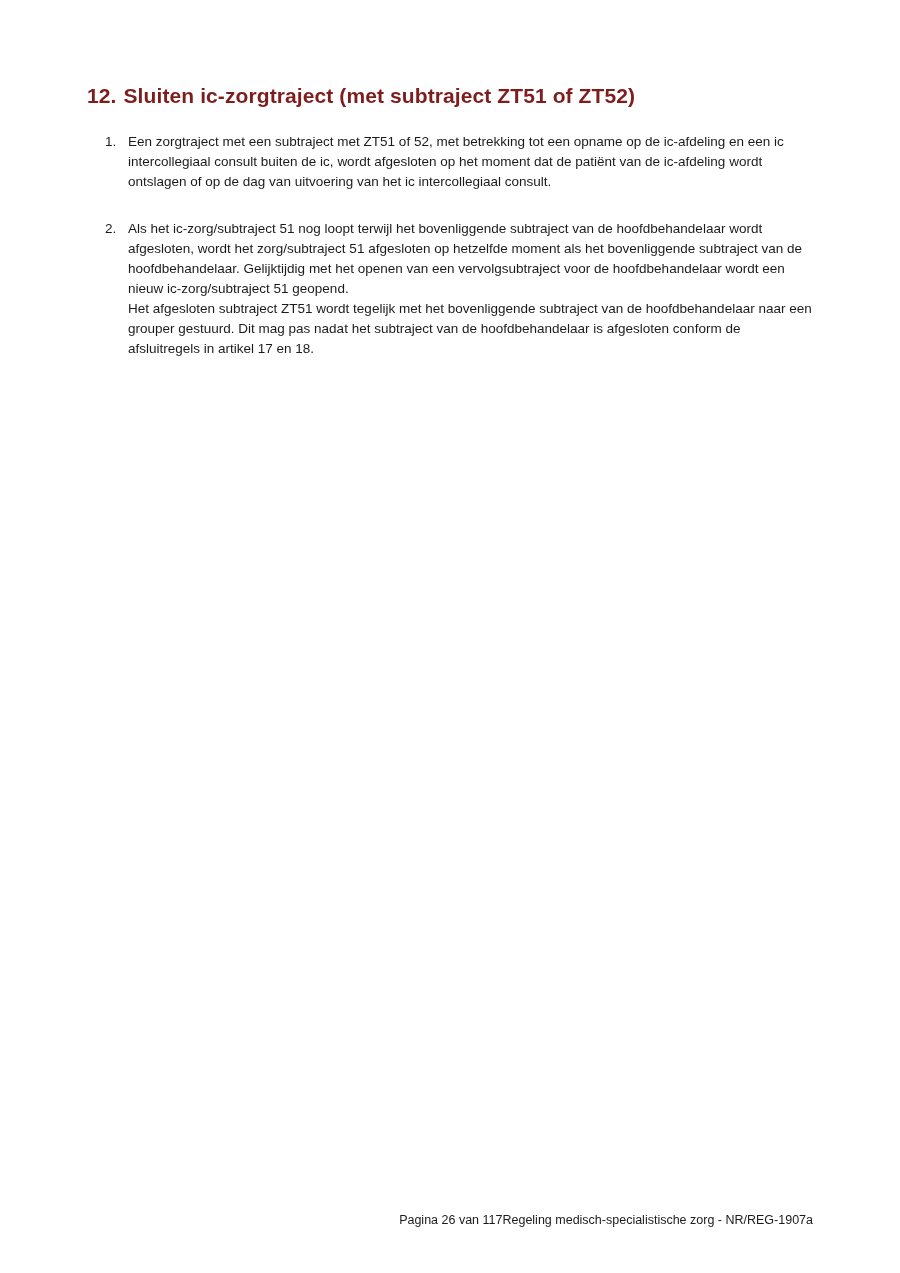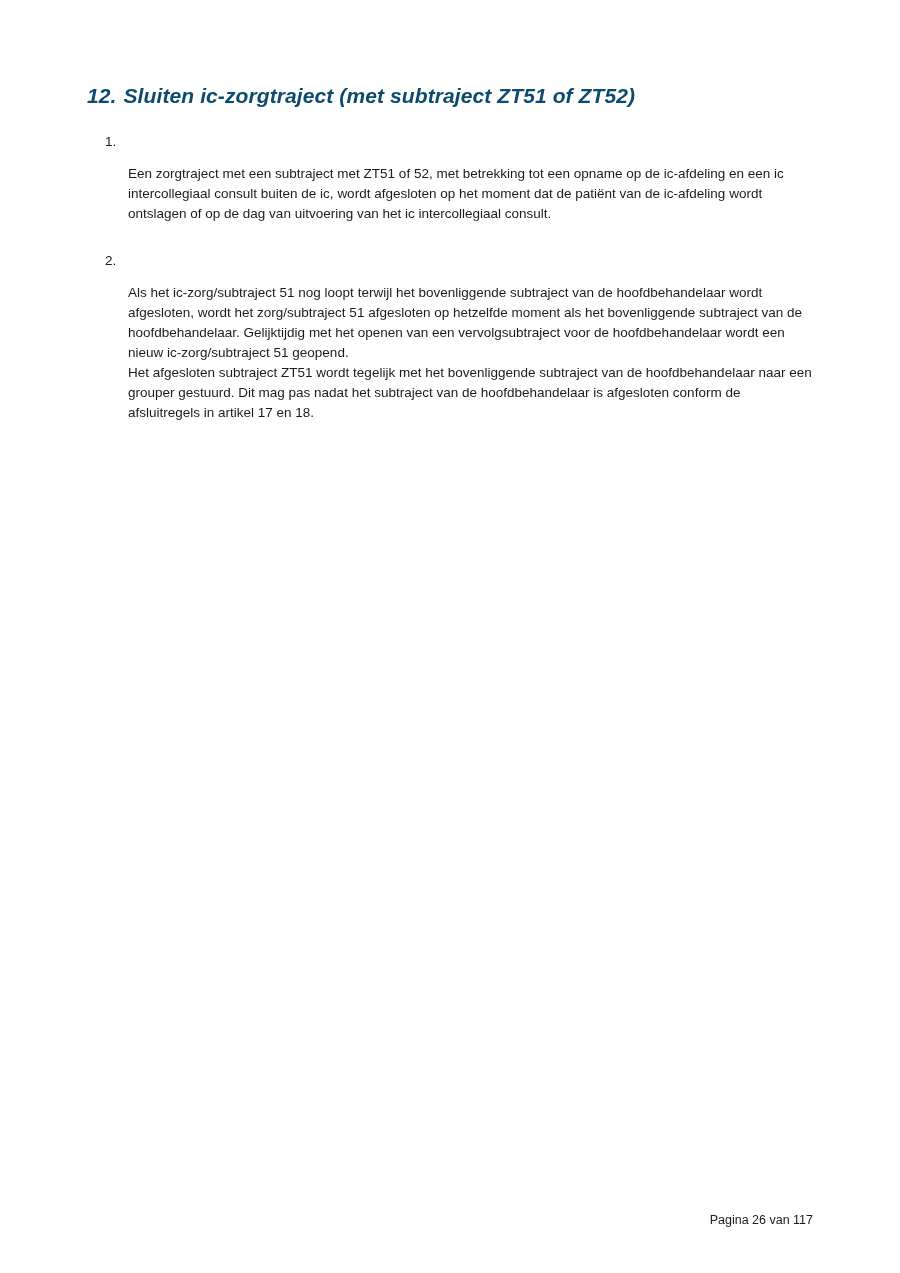--- a/index.html
+++ b/index.html
@@ -15,23 +15,22 @@
     position: relative;
     overflow: hidden;
   }
   .content {
     padding: 84px 88px 0 87px;
   }
   .section-heading {
     margin: 0;
     font-size: 21px;
     font-weight: 700;
-    color: #0c4a6e;
+    color: #7f1d1d;
     letter-spacing: 0.1px;
-    font-style: italic;
   }
   .section-heading .section-number {
     margin-right: 7px;
   }
   .clause-list {
     list-style: none;
     margin: 24px 0 0 0;
     padding: 0;
   }
   .clause-item {
@@ -46,21 +45,20 @@
     width: 23px;
     margin-left: 18px;
     font-size: 13.5px;
     line-height: 20px;
   }
   .clause-text {
     width: 690px;
     font-size: 13.5px;
     line-height: 20px;
     white-space: pre-line;
-    margin-top: 32px;
   }
   .page-footer {
     position: absolute;
     left: 87px;
     right: 87px;
     top: 1212px;
     display: flex;
     justify-content: flex-end;
     font-size: 12.5px;
     line-height: 16px;
@@ -83,13 +81,14 @@
       <span class="clause-number">2.</span>
       <div class="clause-text">Als het ic-zorg/subtraject 51 nog loopt terwijl het bovenliggende subtraject van de hoofdbehandelaar wordt afgesloten, wordt het zorg/subtraject 51 afgesloten op hetzelfde moment als het bovenliggende subtraject van de hoofdbehandelaar. Gelijktijdig met het openen van een vervolgsubtraject voor de hoofdbehandelaar wordt een nieuw ic-zorg/subtraject 51 geopend.
 Het afgesloten subtraject ZT51 wordt tegelijk met het bovenliggende subtraject van de hoofdbehandelaar naar een grouper gestuurd. Dit mag pas nadat het subtraject van de hoofdbehandelaar is afgesloten conform de afsluitregels in artikel 17 en 18.</div>
     </li>
   </ol>
 
 </div>
 
 <footer class="page-footer">
   <span>Pagina 26 van 117</span>
+  <span>Regeling medisch-specialistische zorg - NR/REG-1907a</span>
 </footer>
 
 </body></html>

